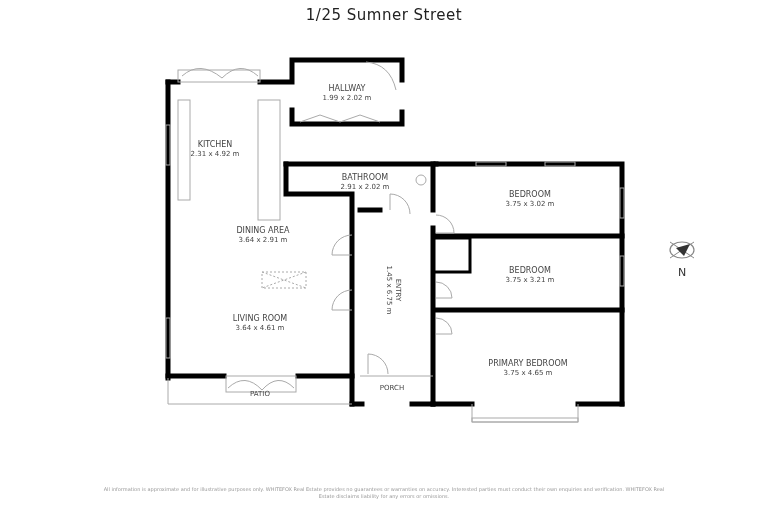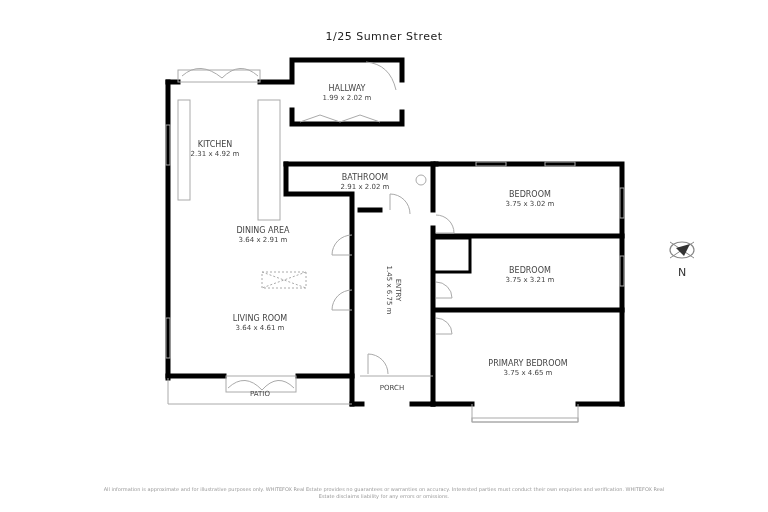--- a/index.html
+++ b/index.html
@@ -1,17 +1,17 @@
 <!DOCTYPE html>
 <html><head>
 <meta charset="utf-8">
 <style>
   html, body { margin:0; padding:0; background:#fff; }
   body { width:768px; height:512px; position:relative; overflow:hidden; font-family:"DejaVu Sans", sans-serif; color:#333; }
-  .title { position:absolute; top:6px; left:0; width:768px; text-align:center; font-size:11px; letter-spacing:0.5px; color:#222; font-family:"DejaVu Sans", sans-serif;margin-top:24px; }
+  .title { position:absolute; top:6px; left:0; width:768px; text-align:center; font-size:15px; letter-spacing:0.5px; color:#222; font-family:"DejaVu Sans", sans-serif; }
   svg.plan { position:absolute; left:0; top:0; }
   .lbl { font-family:"DejaVu Sans", sans-serif; font-size:8px; fill:#444; text-anchor:middle; }
   .lbl-s { font-size:7px; }
   .disclaimer { position:absolute; left:100px; top:486px; width:568px; text-align:center; font-size:5px; line-height:6.5px; color:#999; }
 </style>
 </head>
 <body>
 
 <div class="title">1/25 Sumner Street</div>
 

